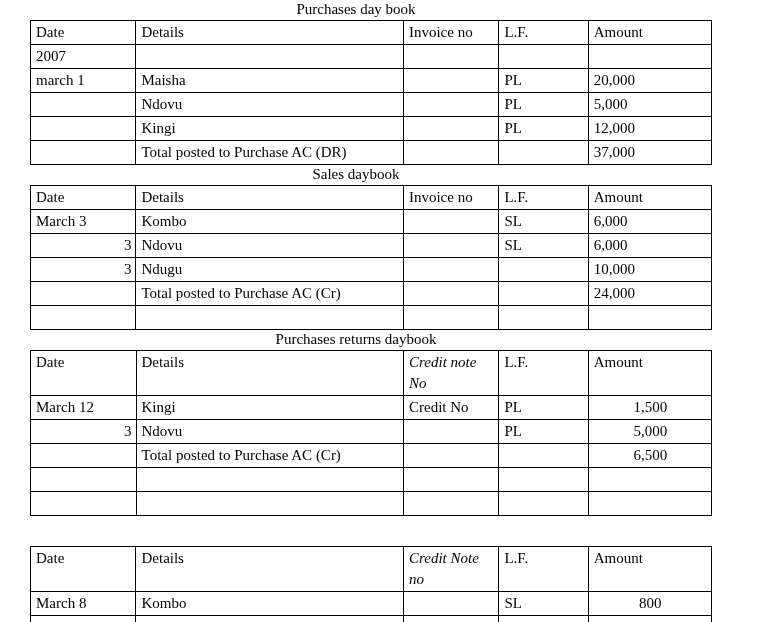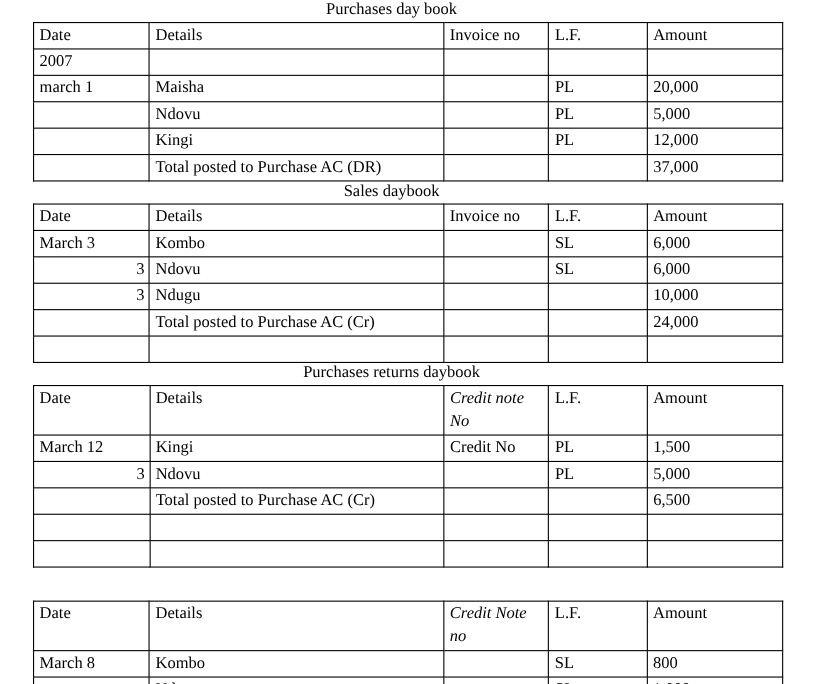--- a/index.html
+++ b/index.html
@@ -45,21 +45,21 @@
     font-size: 15px;
     line-height: 21px;
     height: 21px;
   }
   .c-date   { width: 106px; }
   .c-det    { width: 270px; }
   .c-inv    { width: 96px; }
   .c-lf     { width: 90px; }
   .c-amt    { width: 124px; }
   .hdr td { font-size: 15px; }
-  .num-right { text-align: left; padding-right: 12px; }
+  .num-right { text-align: center; padding-right: 12px; }
   .indent-right { text-align: right; padding-right: 10px; }
   .blankrow td { height: 21px; }
   .spacer-lg { height: 30px; }
   .nowrap { white-space: nowrap; }
   .cellwrap { white-space: normal; font-style: italic; }
 </style>
 </head>
 <body>
 
 <div class="page">

